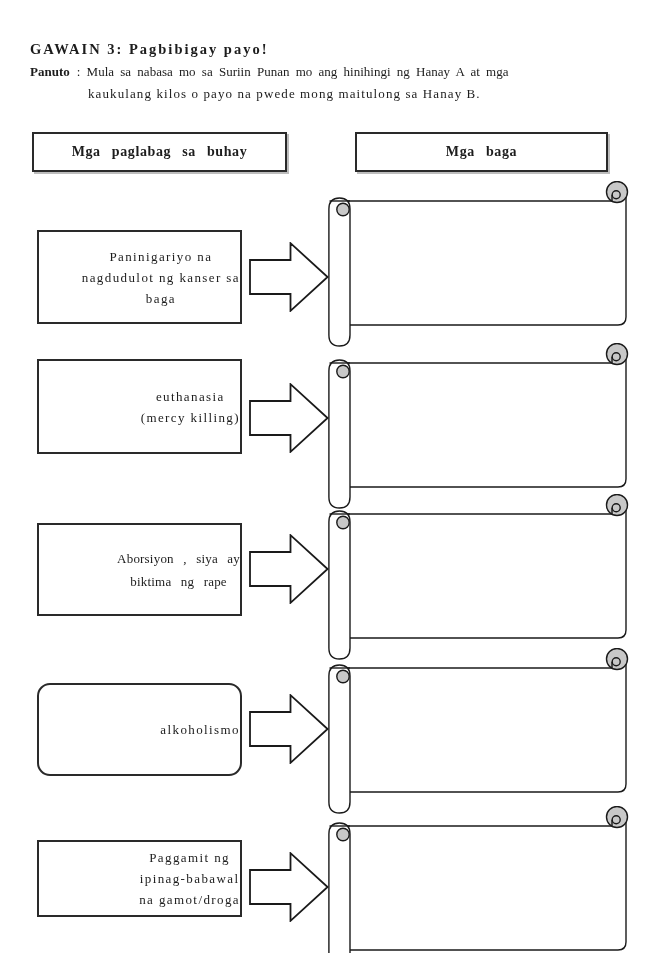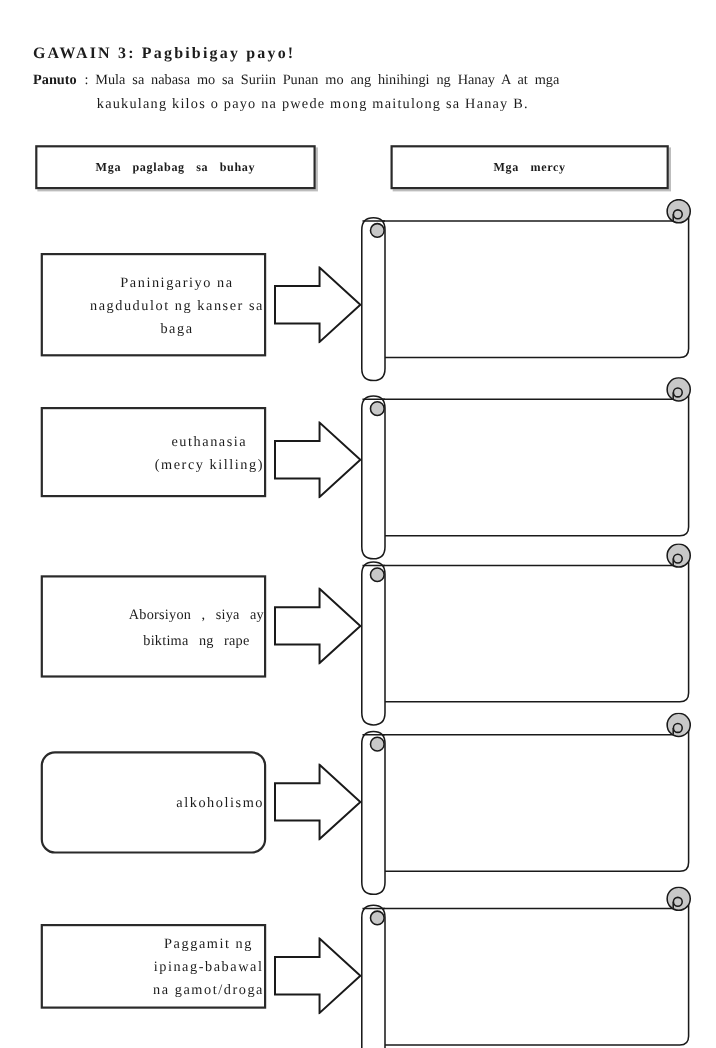--- a/index.html
+++ b/index.html
@@ -37,21 +37,21 @@
   }
 
   .hdr-box {
     height: 40px;
     border: 2px solid #2a2a2a;
     background: #fff;
     box-sizing: border-box;
     display: flex;
     align-items: center;
     justify-content: center;
-    font-size: 11px;
+    font-size: 14px;
     font-weight: bold;
     letter-spacing: 0.6px;
     word-spacing: 7px;
     box-shadow: 2px 2px 0 #bdbdbd;
   }
   .hdr-left  { left: 32px;  top: 104px; width: 255px; }
   .hdr-right { left: 355px; top: 104px; width: 253px; }
 
   .vbox {
     left: 37px;
@@ -104,36 +104,36 @@
   <div class="abs title">GAWAIN 3: Pagbibigay payo!</div>
   <div class="abs panuto-line2">kaukulang kilos o payo na pwede mong maitulong sa Hanay B.</div>
   <div class="abs panuto-line1">
     <span class="lbl">Panuto</span><span>: Mula sa nabasa mo sa Suriin Punan mo ang hinihingi ng Hanay A at mga</span>
   </div>
 
   <div class="abs hdr-box hdr-left">
     <span>Mga paglabag sa buhay</span>
   </div>
   <div class="abs hdr-box hdr-right">
-    <span>Mga mercy</span>
+    <span>Mga baga</span>
   </div>
 
   <div class="abs vbox" style="top:202px;height:94px;">
     <span>Paninigariyo na
 nagdudulot ng kanser sa
 baga</span>
   </div>
   <svg class="abs arrow-svg" style="top:214px;" viewBox="0 0 80 70">
       <use href="#arrowShape"></use>
     </svg>
   <svg class="abs scroll-svg" style="top:153px;" viewBox="0 0 306 166">
       <use href="#scrollShape"></use>
     </svg>
 
-  <div class="abs vbox" style="top:342px;height:82px;">
+  <div class="abs vbox" style="top:331px;height:95px;">
     <span>euthanasia
 (mercy killing)</span>
   </div>
   <svg class="abs arrow-svg" style="top:355px;" viewBox="0 0 80 70">
       <use href="#arrowShape"></use>
     </svg>
   <svg class="abs scroll-svg" style="top:315px;" viewBox="0 0 306 166">
       <use href="#scrollShape"></use>
     </svg>
 

